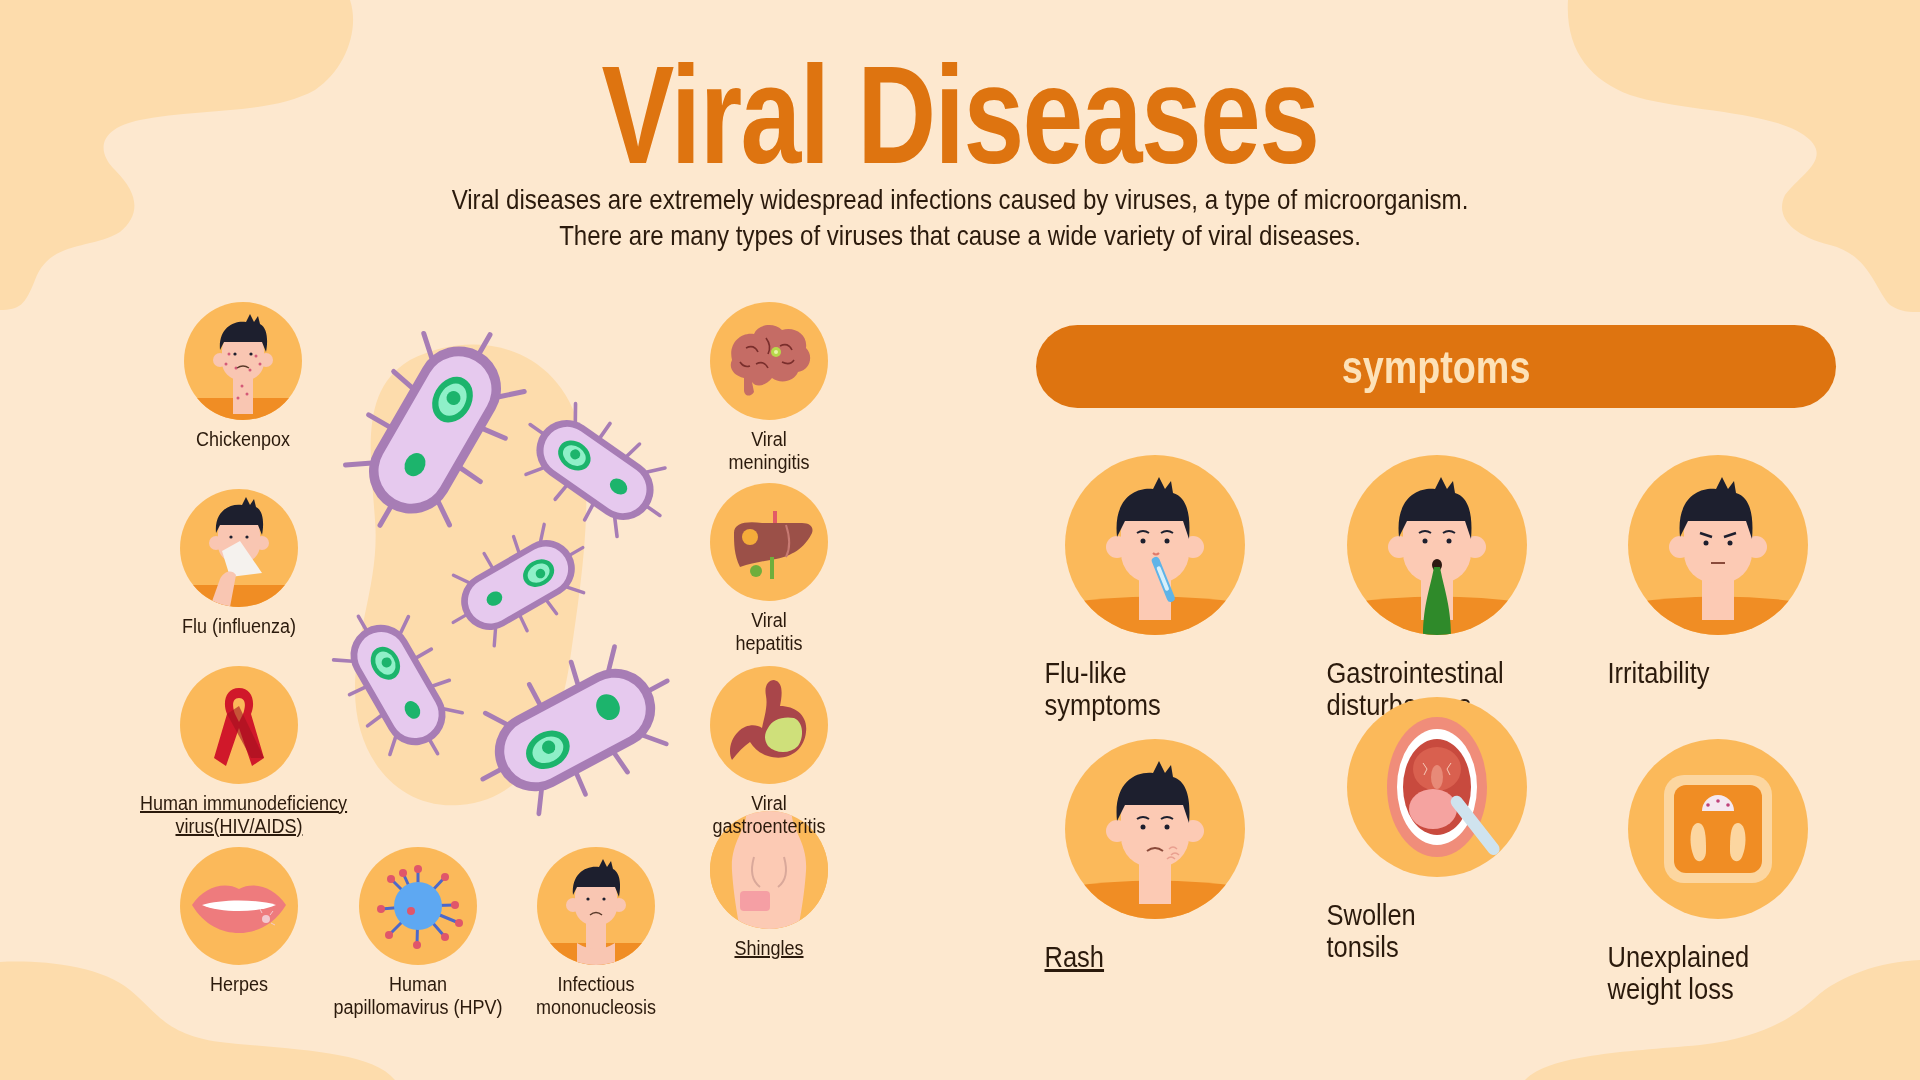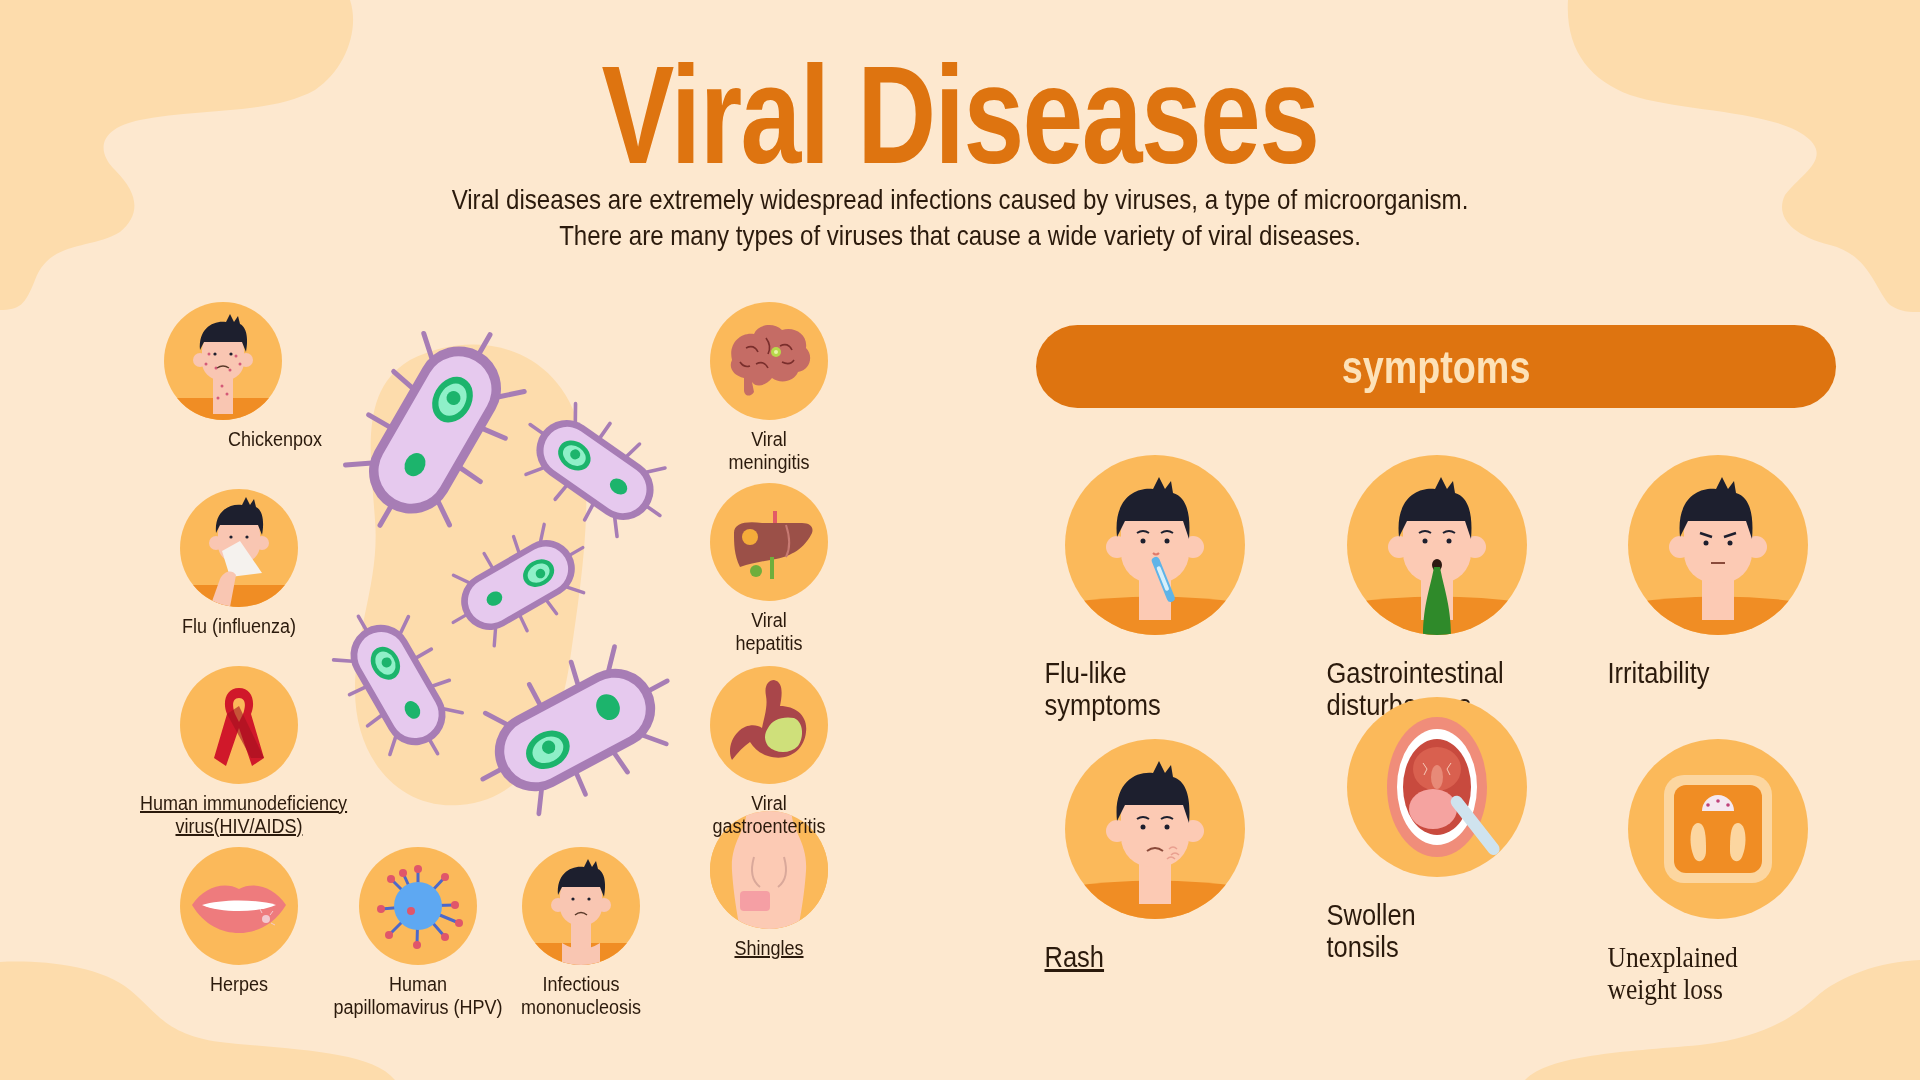--- a/index.html
+++ b/index.html
@@ -181,21 +181,21 @@
       <rect x="-90" y="-42" width="180" height="84" rx="42" fill="#a77db5"></rect>
       <rect x="-80" y="-33" width="160" height="66" rx="33" fill="#e6c9ee"></rect>
       <ellipse cx="-35" cy="5" rx="24" ry="19" fill="#1cb46c"></ellipse>
         <ellipse cx="-35" cy="5" rx="17" ry="13" fill="#8ff0c8"></ellipse>
         <circle cx="-33" cy="3" r="7" fill="#1cb46c"></circle>
       <ellipse cx="42" cy="-5" rx="12" ry="14" fill="#1cb46c"></ellipse>
     </g>
   </g>
 </svg>
 
-<div class="disease" style="left:113px; top:302px;text-align:right;">
+<div class="disease" style="left:133px; top:302px;">
   <div class="circle">
     <svg viewBox="0 0 118 118">
       <rect x="0" y="96" width="118" height="22" fill="#f08d24"></rect>
       <rect x="49" y="72" width="20" height="40" fill="#f9c6b2"></rect>
       <circle cx="36" cy="58" r="7" fill="#f9c6b2"></circle>
         <circle cx="82" cy="58" r="7" fill="#f9c6b2"></circle>
       <rect x="38" y="30" width="42" height="48" rx="18" fill="#f9c6b2"></rect>
       <path d="M36,48 C34,26 50,18 62,20 L66,12 L70,20 L74,14 L76,22 C84,26 84,40 82,50 L78,40 L40,40 Z" fill="#1d1f2e"></path>
       <g fill="#d45a78">
           <circle cx="45" cy="52" r="1.5"></circle>
@@ -298,21 +298,21 @@
           <circle cx="52" cy="64" r="4"></circle>
         </g>
     </svg>
   </div>
   <div class="label">
     <div>Human</div>
     <div>papillomavirus (HPV)</div>
   </div>
 </div>
 
-<div class="disease" style="left:471px; top:847px;">
+<div class="disease" style="left:486px; top:847px;">
   <div class="circle">
     <svg viewBox="0 0 118 118">
       <rect x="0" y="96" width="118" height="22" fill="#f08d24"></rect>
       <rect x="49" y="72" width="20" height="40" fill="#f9c6b2"></rect>
       <path d="M40,96 Q59,108 78,96 L78,118 L40,118 Z" fill="#f9c6b2"></path>
       <circle cx="36" cy="58" r="7" fill="#f9c6b2"></circle>
         <circle cx="82" cy="58" r="7" fill="#f9c6b2"></circle>
       <rect x="38" y="30" width="42" height="48" rx="18" fill="#f9c6b2"></rect>
       <path d="M36,48 C34,26 50,18 62,20 L66,12 L70,20 L74,14 L76,22 C84,26 84,40 82,50 L78,40 L40,40 Z" fill="#1d1f2e"></path>
       <circle cx="51" cy="52" r="1.6" fill="#1d1f2e"></circle>
@@ -502,21 +502,21 @@
       <ellipse cx="86" cy="112" rx="24" ry="20" fill="#f5a3a0"></ellipse>
       <rect x="100" y="100" width="12" height="72" rx="6" transform="rotate(-38 106 100)" fill="#cfe3ee"></rect>
     </svg>
   </div>
   <div class="label">
     <div>Swollen</div>
     <div>tonsils</div>
   </div>
 </div>
 
-<div class="symptom" style="left:1588px; top:739px;font-family:Liberation Serif, serif;">
+<div class="symptom" style="left:1588px; top:739px;">
   <div class="circle">
     <svg viewBox="0 0 180 180">
       <rect x="36" y="36" width="108" height="108" rx="20" fill="#fcd6a0"></rect>
       <rect x="46" y="46" width="88" height="88" rx="12" fill="#f08d24"></rect>
       <path d="M74,72 A16,16 0 0 1 106,72 Z" fill="#f5e8f0"></path>
       <g fill="#c0437a">
           <circle cx="80" cy="66" r="1.8"></circle>
           <circle cx="90" cy="62" r="1.8"></circle>
           <circle cx="100" cy="66" r="1.8"></circle>
         </g>

